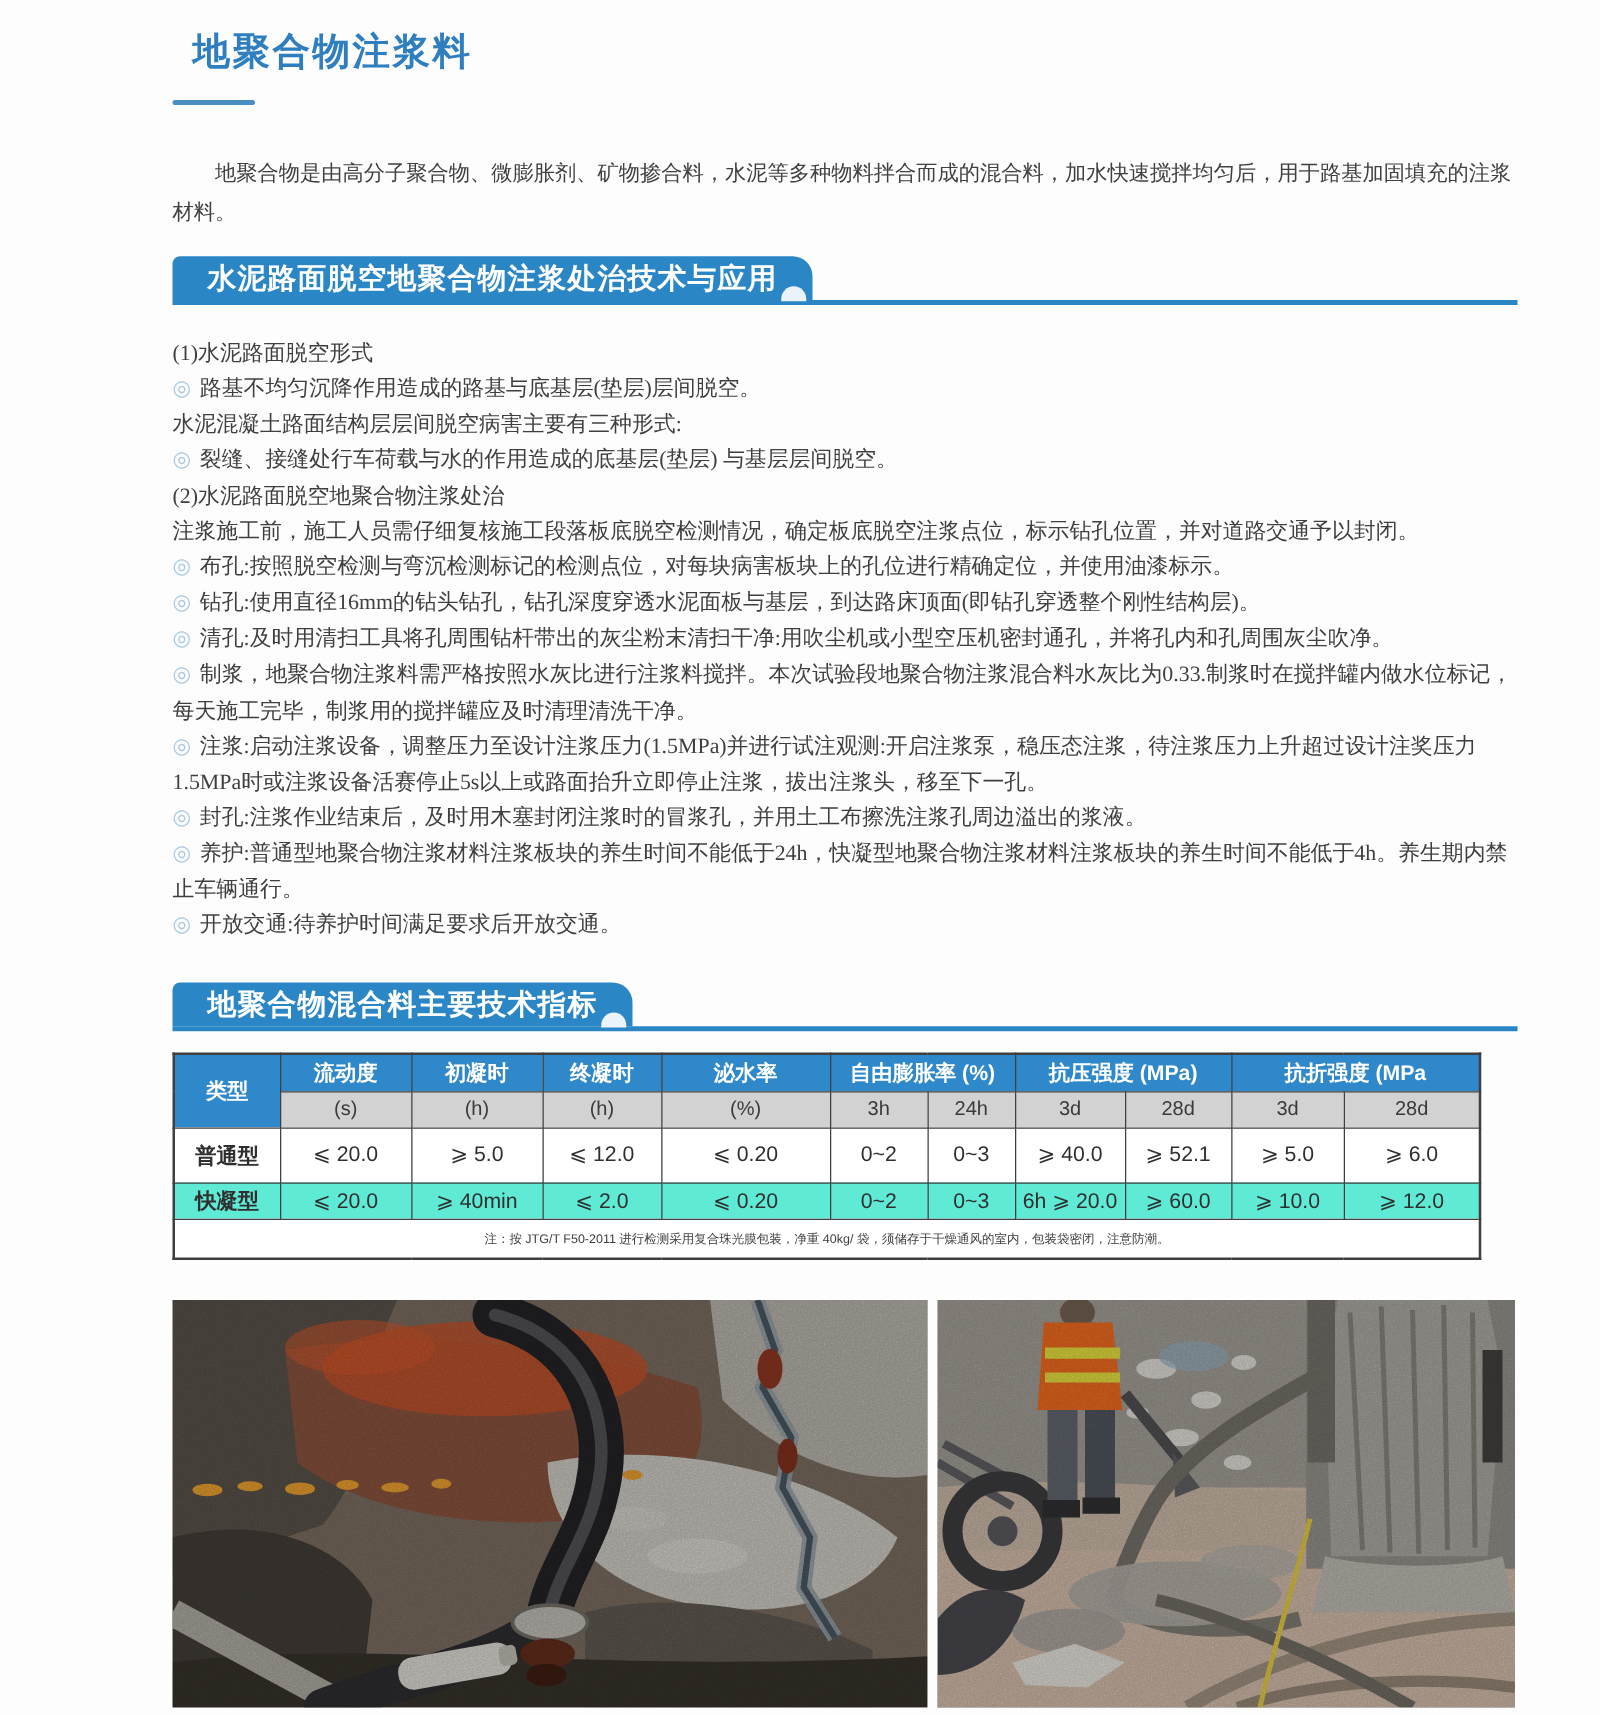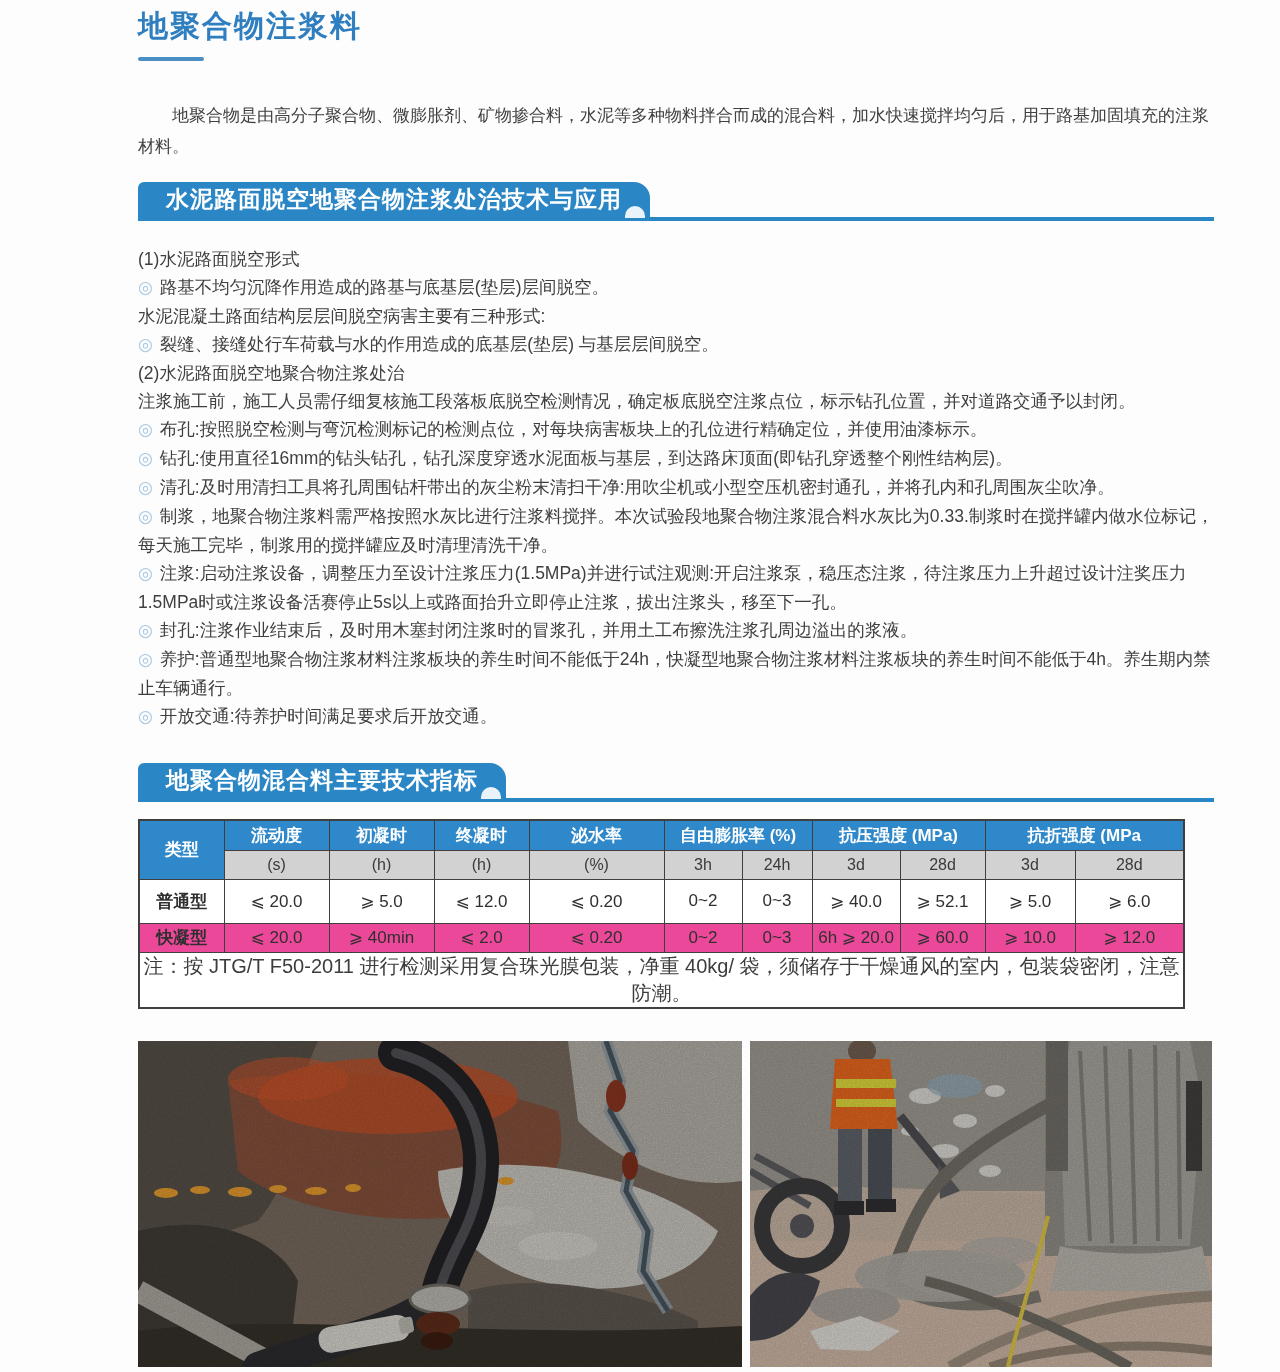--- a/index.html
+++ b/index.html
@@ -4,21 +4,21 @@
 <style>
   html,body{margin:0;padding:0;}
   body{
     width:1280px;height:1372px;background:#fdfdfd;overflow:hidden;
     font-family:"Liberation Sans","DejaVu Sans",sans-serif;
     -webkit-font-smoothing:antialiased;
   }
   .content{margin:0 66px 0 138px;width:1076px;}
 
   .page-title{
-    margin:0;padding-top:4px;font-size:30px;line-height:44px;font-weight:bold;
+    margin:16px;padding-top:4px;font-size:30px;line-height:44px;font-weight:bold;
     color:#2f7fc0;letter-spacing:2px;
   }
   .title-dash{width:66px;height:4px;background:#4a8fc4;border-radius:2px;margin-top:9px;}
 
   .intro{
     margin:39px 0 0 0;font-size:17px;line-height:31px;color:#404040;
     text-indent:2em;
   }
 
   .banner-wrap{margin-top:20px;border-bottom:4px solid #2b86c6;position:relative;}
@@ -27,42 +27,42 @@
     font-size:23px;font-weight:bold;line-height:27px;padding:4px 28px 4px 28px;
     border-radius:6px 16px 0 0;letter-spacing:1px;vertical-align:bottom;
   }
   .banner-tab::after{ 
     content:"";position:absolute;right:5px;bottom:-1px;width:20px;height:12px;
     background:#ffffff;border-radius:14px 14px 0 0;opacity:.9;
   }
   .banner-wrap.second{margin-top:32px;}
 
   .bodytext{margin-top:24px;}
-  .body-line{margin:0;font-size:17.5px;line-height:28px;color:#3f3f3f;}
+  .body-line{margin:0;font-size:17.5px;line-height:28px;color:#3f3f3f;font-family:Liberation Serif, serif;}
   .bullet{color:#a9c9e3;margin-right:7px;font-size:17px;}
 
   table.spec{
     margin-top:17px;border-collapse:collapse;width:1045px;table-layout:fixed;
     font-size:17px;color:#2f2f2f;border:2px solid #3f3f3f;padding-left:12px;
   }
   table.spec th,table.spec td{
     border:1px solid #3f3f3f;text-align:center;padding:0;vertical-align:middle;
   }
   table.spec tr.hdr{height:30px;}
   table.spec tr.hdr th{background:#2e88c9;color:#ffffff;font-weight:bold;font-size:17px;}
   table.spec tr.units{height:29px;}
   table.spec tr.units td{background:#d2d2d2;font-size:16px;color:#3a3a3a;}
   table.spec th.typecell{background:#2e88c9;color:#ffffff;font-weight:bold;}
   table.spec tr.row-a{height:44px;}
   table.spec tr.row-a td{background:#ffffff;}
   table.spec tr.row-b{height:29px;}
-  table.spec tr.row-b td{background:#ec4899;}
+  table.spec tr.row-b td{background:#5eead4;}
   table.spec td.rowtype{font-weight:bold;color:#2f2f2f;}
   table.spec tr.noterow{height:32px;}
-  table.spec tr.noterow td{background:#ffffff;font-size:20px;color:#3d3d3d;}
+  table.spec tr.noterow td{background:#ffffff;font-size:10px;color:#3d3d3d;}
 
   .photos{margin-top:32px;display:flex;gap:8px;}
   .photo{height:326px;overflow:hidden;background:#888;}
   .photo svg{display:block;width:100%;height:100%;}
   .photo-left{width:604px;}
   .photo-right{width:462px;}
 </style>
 </head>
 <body>
 

